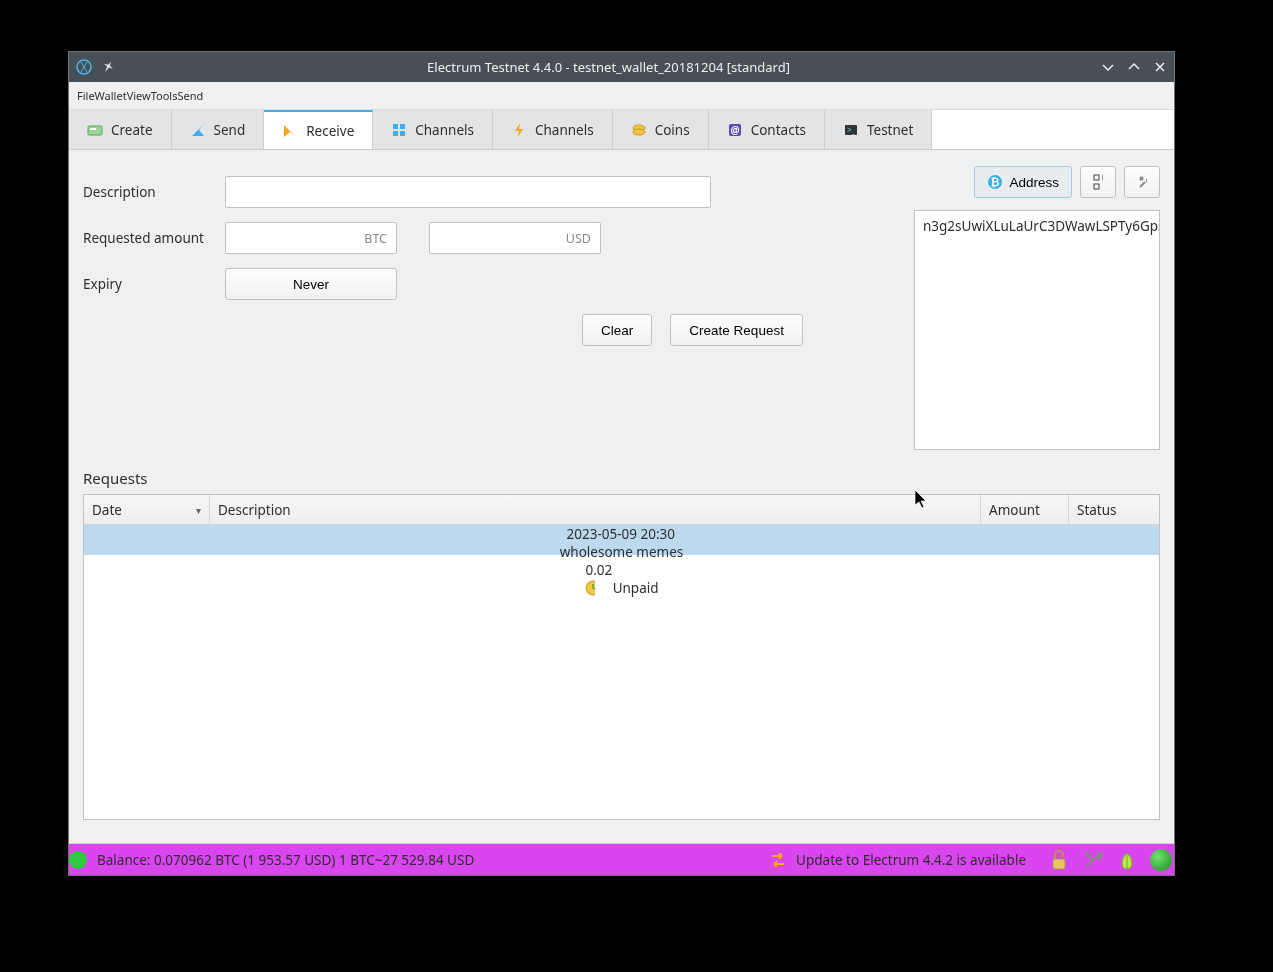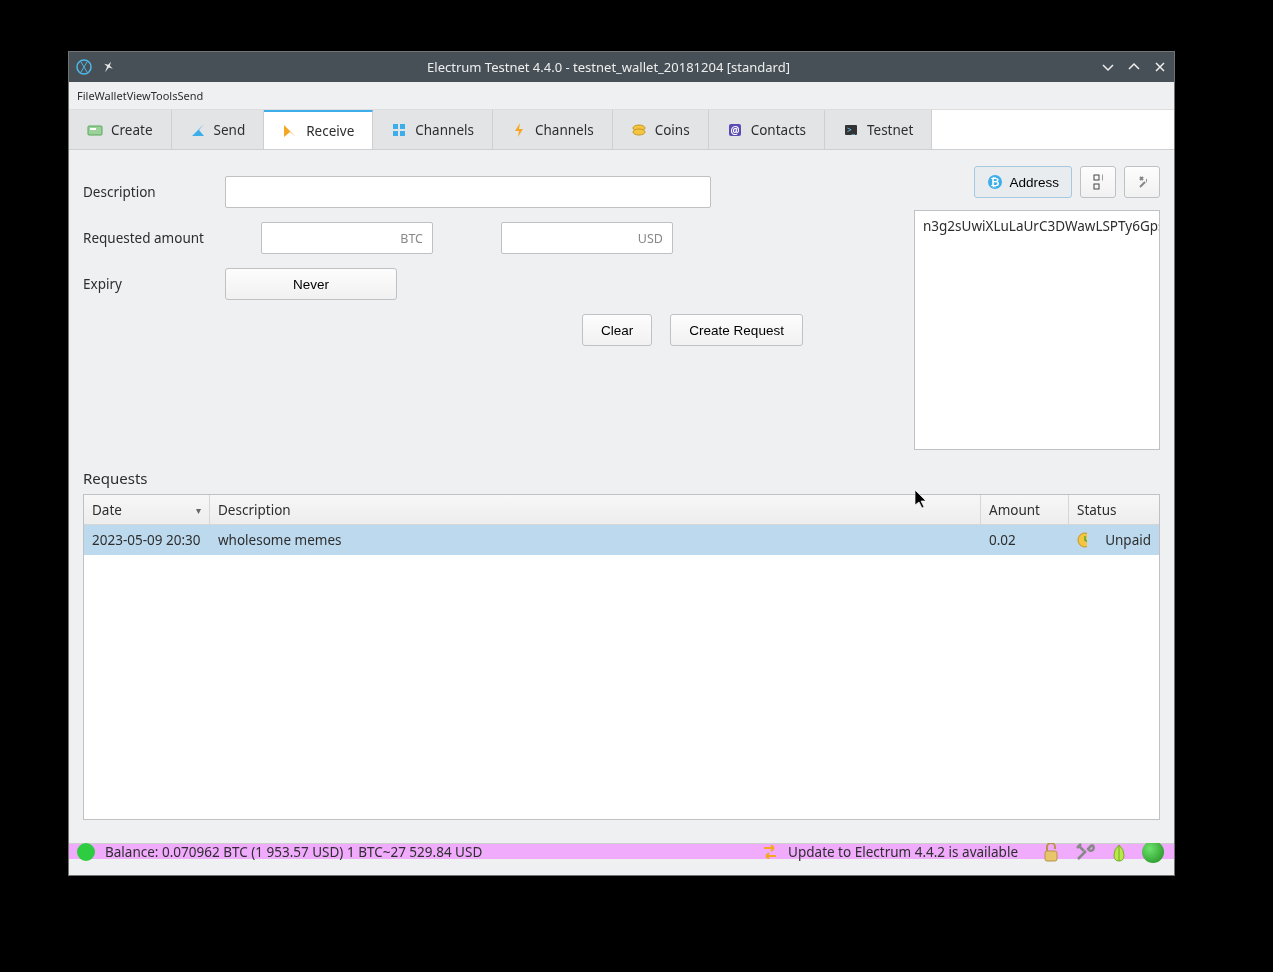--- a/index.html
+++ b/index.html
@@ -111,21 +111,21 @@
   input.text {
     height: 32px;
     border: 1px solid #bfc1c3;
     border-radius: 2px;
     background: #fff;
     padding: 0 8px;
     font-size: 13px;
   }
   .desc-input { width: 486px; }
   .amount-input { width: 172px; text-align:right; padding-right:38px; position:relative;}
-  .amount-wrap { position:relative; width:172px;margin-left:36px; }
+  .amount-wrap { position:relative; width:172px; }
   .amount-wrap .suffix { position:absolute; right:10px; top:50%; transform:translateY(-50%); color:#888; font-size:12.5px; pointer-events:none;}
   .gap8 { width: 12px; }
   .btn {
     height: 32px;
     padding: 0 18px;
     border: 1px solid #bfc1c3;
     border-radius: 3px;
     background: linear-gradient(#fdfdfd,#f1f1f1);
     font-size: 13.5px;
     cursor: pointer;
@@ -174,32 +174,33 @@
   .th { padding:0 8px; display:flex; align-items:center; border-right:1px solid #d6d6d6; font-size:13.5px; position:relative;}
   .th.date { width:126px; }
   .th.desc { flex:1; }
   .th.amount { width:88px; }
   .th.status { width:90px; border-right:none;}
   .sort-ind { position:absolute; right:8px; top:50%; transform:translateY(-50%); font-size:10px; color:#666;}
   .tbody { flex:1; overflow:auto;}
   .tr {
     display:flex; height:30px; align-items:center;
     background:#bcd9ee;
+    flex-direction:column;
   }
   .td { padding:0 8px; font-size:13.5px; }
   .td.date { width:126px; }
   .td.desc { flex:1; }
   .td.amount { width:88px; }
   .td.status { width:90px; display:flex; align-items:center; gap:18px;}
   
   .statusbar {
-    height: 16px;
+    height: 32px;
     border-top:1px solid #cfcfcf;
-    display:flex; align-items:center; padding:0 8px; gap:10px;
-    background:#f0abfc;
+    display:flex; align-items:center; padding:0 0; gap:10px;
+    background:#d946ef;
   }
   .status-dot { width:18px; height:18px; border-radius:50%; background:#2ecc40; }
   .status-text { font-size:13.5px; }
   .status-spacer { flex:1; }
   .update-icon { color:#f5a623; font-size:14px;}
   .tool-icons { display:flex; gap:8px; align-items:center; margin-left:10px;}
   .tool-icons span { width:26px; height:26px; display:inline-flex; align-items:center; justify-content:center; font-size:20px;}
   .status-led { width:22px; height:22px; border-radius:50%; background: radial-gradient(circle at 35% 35%, #6de36d, #1d8a1d);}
   .cursor {
     position:absolute;

